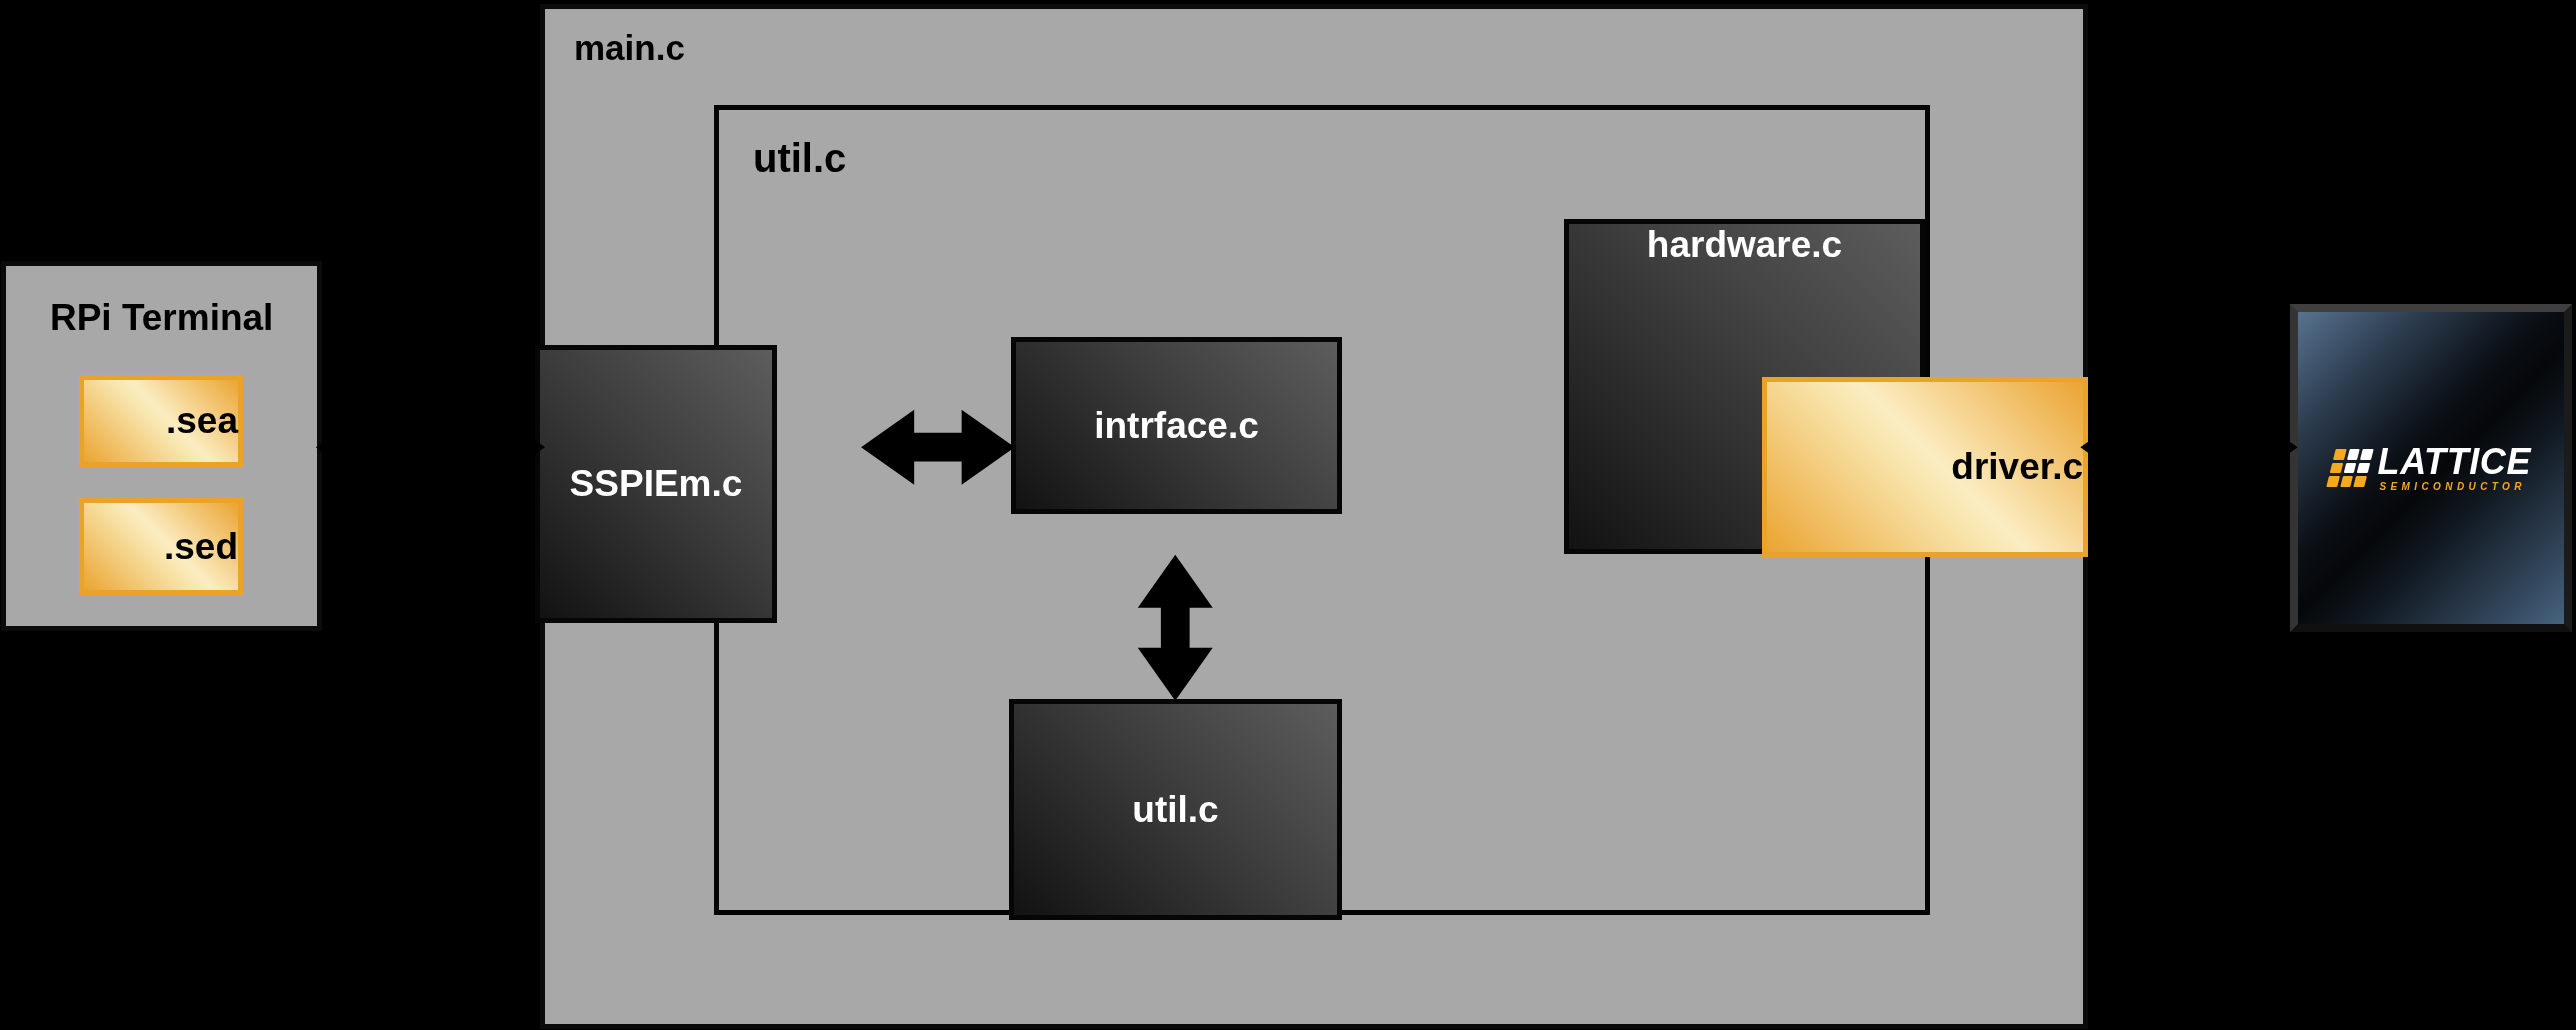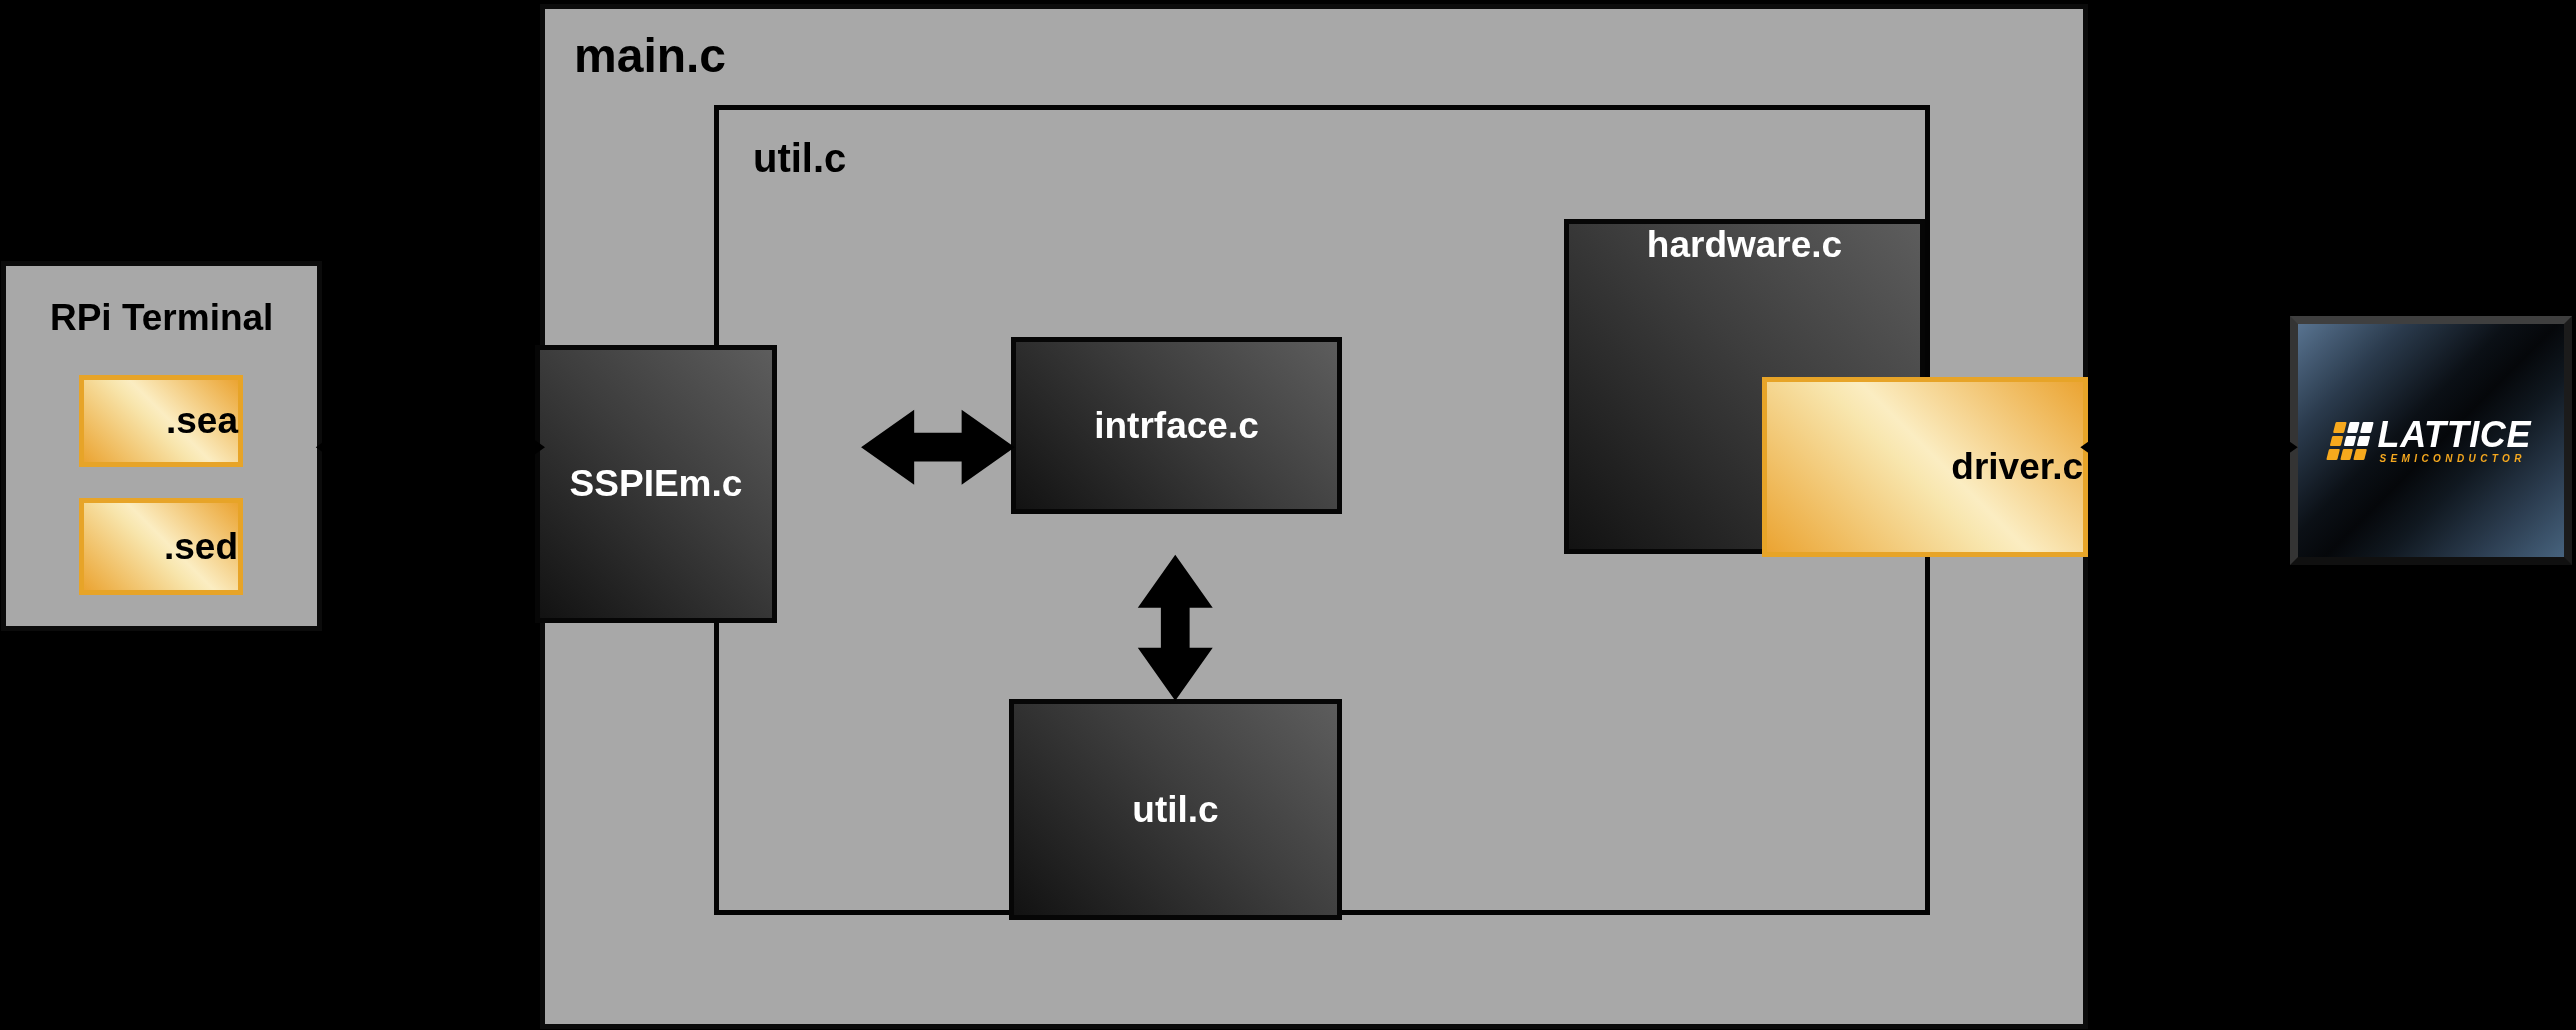--- a/index.html
+++ b/index.html
@@ -35,21 +35,21 @@
     background: linear-gradient(45deg, #EBA432 0%, #F8E6AE 46%, #FBEDC2 54%, #EBA432 100%);
     display: flex; align-items: center; justify-content: flex-end;
     color: #000000; font-weight: bold; font-size: 37px;
   }
 
   
   #main-box  { left: 540px; top: 3.7px;    width: 1548px; height: 1025px; z-index: 1; }
   #core-box  { left: 714px; top: 105px; width: 1216px; height: 810px; z-index: 2; }
   #main-label {
     position: absolute; left: 574px; top: 27.5px;
-    font-size: 48px; font-weight: bold; color: #000000; z-index: 2;
+    font-size: 35px; font-weight: bold; color: #000000; z-index: 2;
   }
   #core-label {
     position: absolute; left: 753px; top: 136px;
     font-size: 40px; font-weight: bold; color: #000000; z-index: 3;
   }
 
   #sspiem-box   { left: 535px;  top: 337px;  width: 242px; height: 278px; margin-top: 8px; }
   #intrface-box { left: 1011px; top: 337px;  width: 331px; height: 177px; }
   #util-box     { left: 1009px; top: 699px; width: 333px; height: 221px; }
   #hardware-box { left: 1564px; top: 219px;  width: 361px; height: 335px;
@@ -68,21 +68,21 @@
 
   
   #arrows {
     position: absolute; left: 0; top: 0; width: 2576px; height: 1030px;
     z-index: 10; pointer-events: none;
   }
   #arrows polygon { fill: #000000; }
 
   
   #chip {
-    position: absolute; left: 2290px; top: 316px; width: 282px; height: 249px;
+    position: absolute; left: 2290px; top: 304px; width: 282px; height: 328px;
     border-style: solid; border-width: 8.7px;
     border-color: #3f3f3f #1b1b1b #101010 #343434;
     background: linear-gradient(135deg,
       #587390 0%, #2a3a4c 22%, #0b1016 42%, #05070a 52%,
       #101820 64%, #2b3c4f 82%, #47637e 100%);
     display: flex; align-items: center; justify-content: center;
     z-index: 3;
   }
   .chip-logo { display: flex; align-items: center; }
   .logo-grid {

